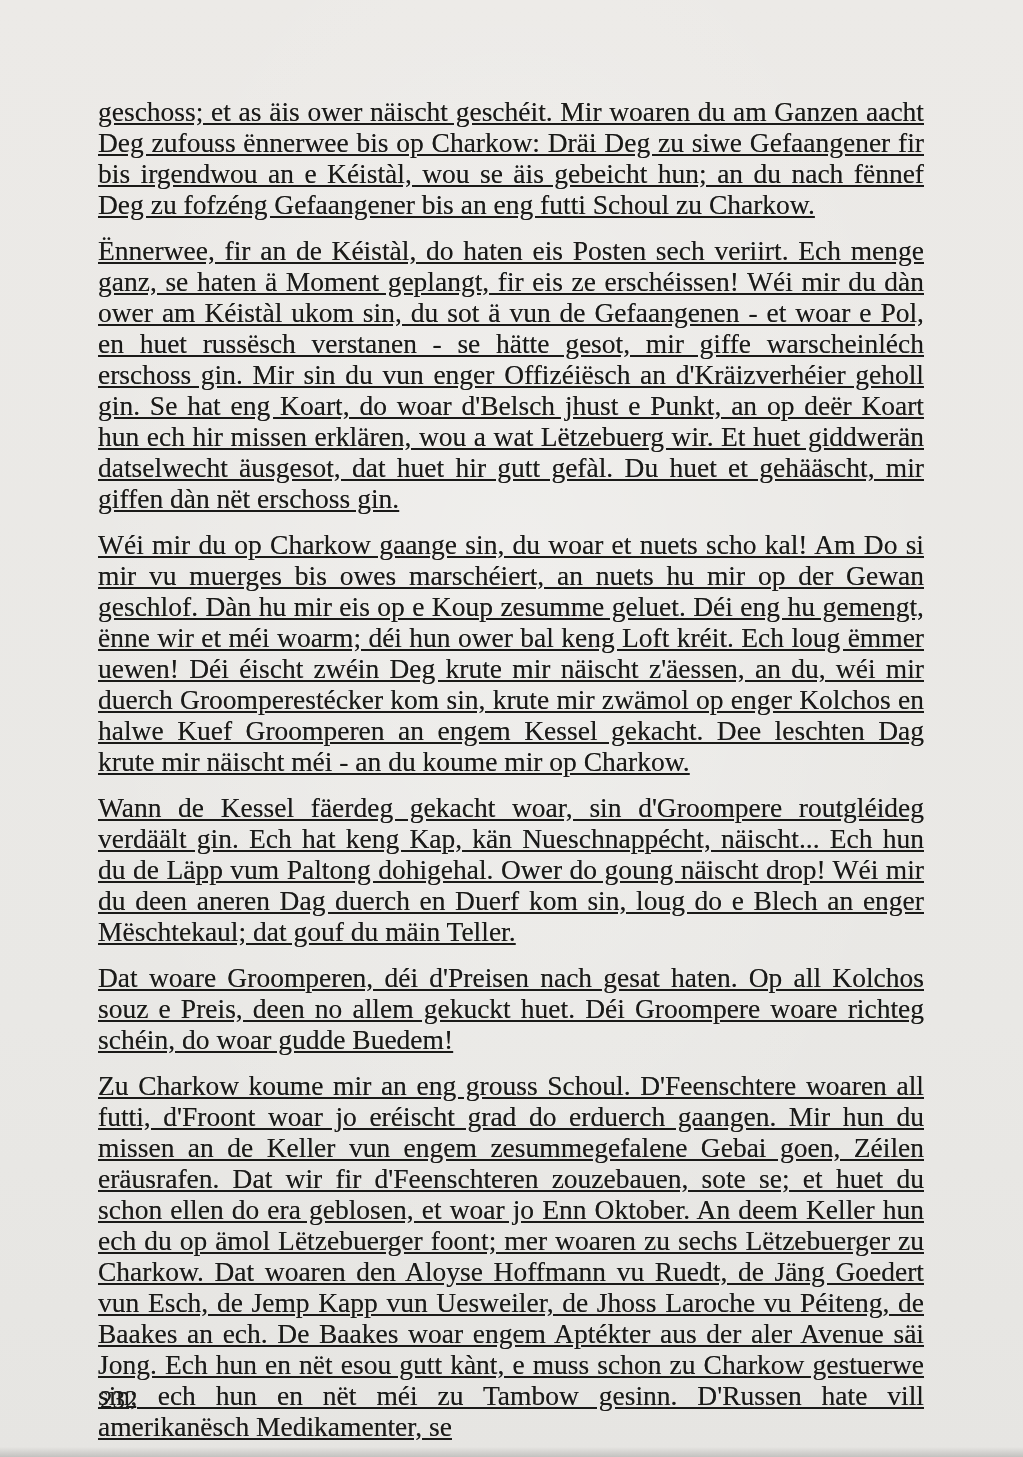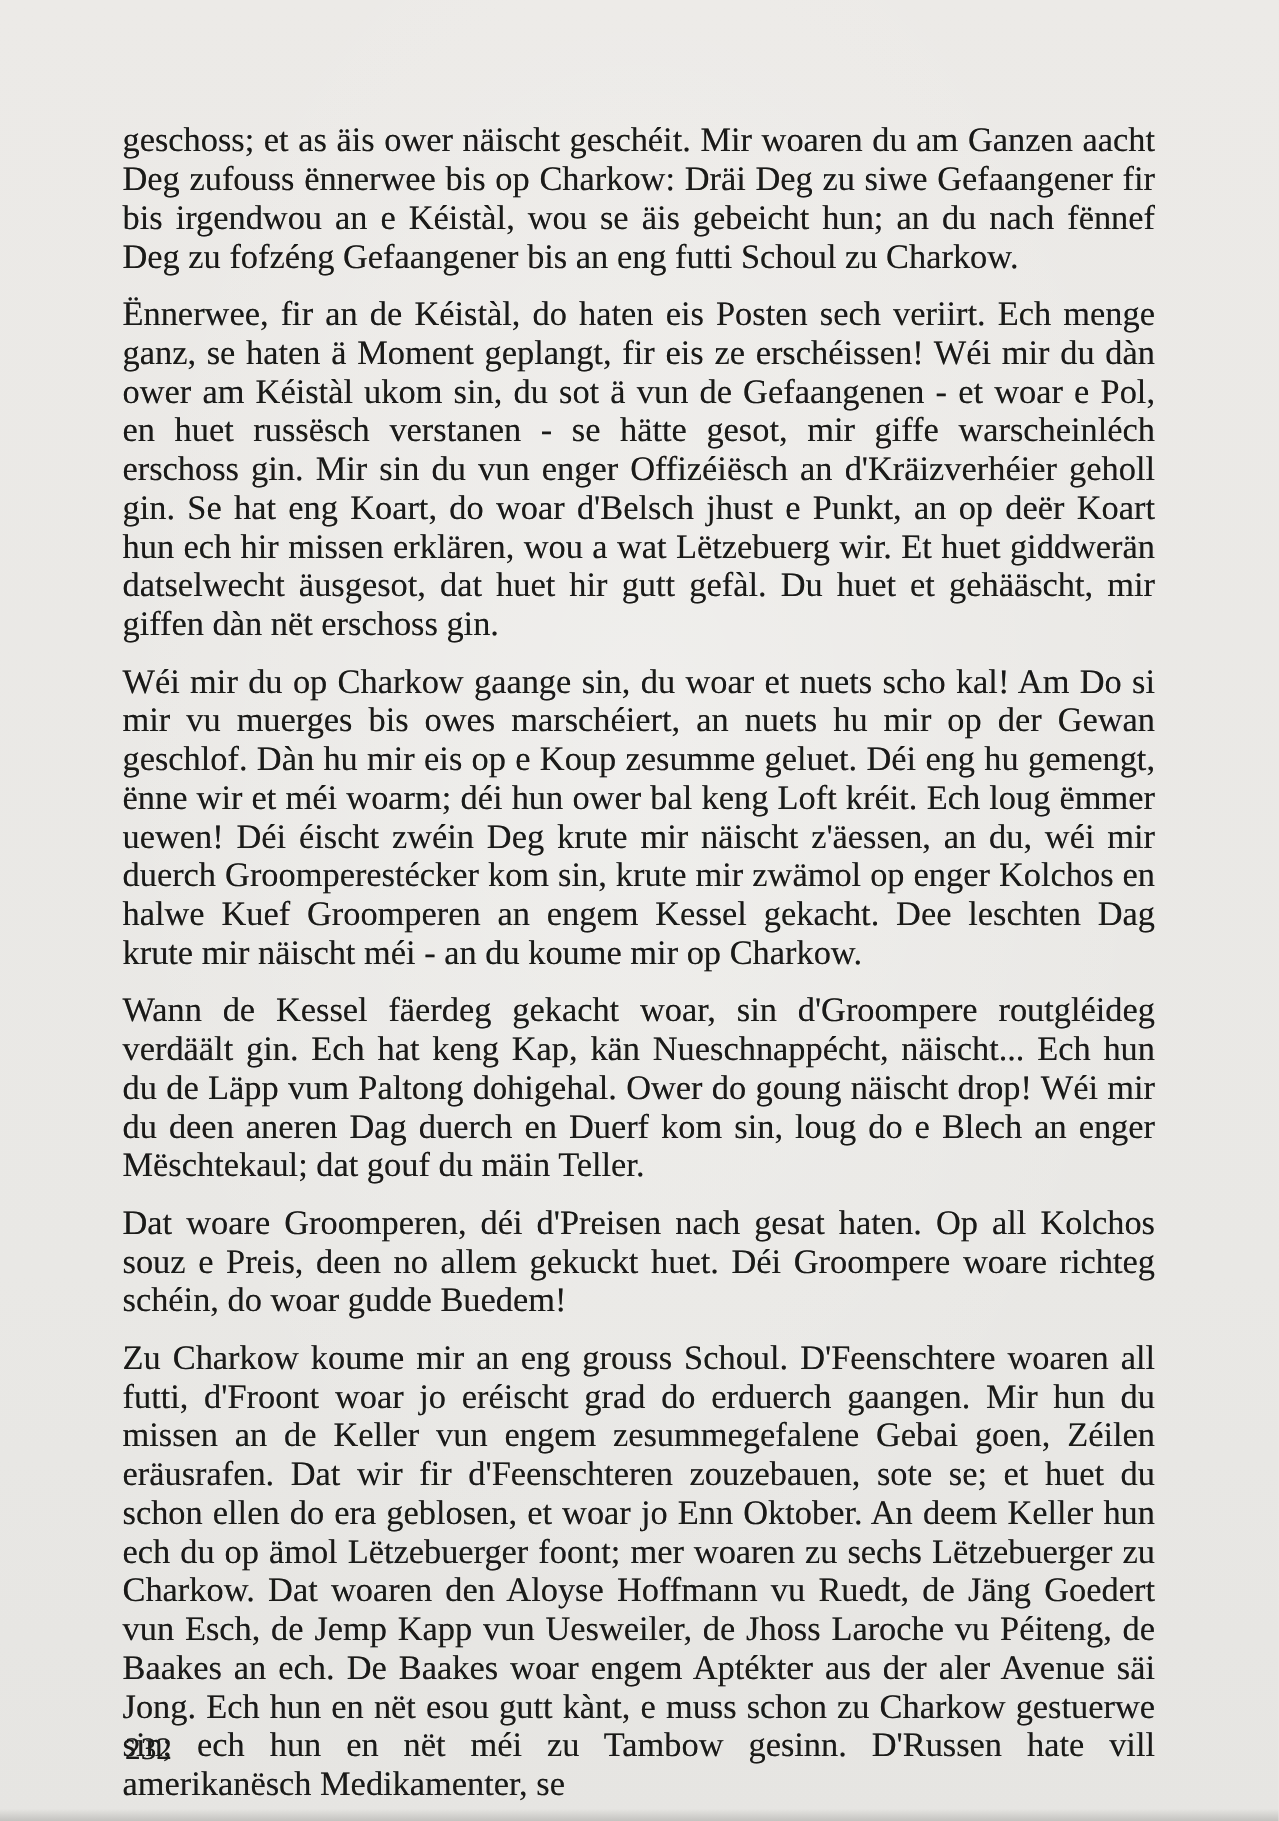--- a/index.html
+++ b/index.html
@@ -38,20 +38,21 @@
     color: #1a1a18;
     font-size: 27.5px;
     line-height: 31px;
     text-align: justify;
     text-justify: inter-word;
   }
   .page-text p {
     margin: 0 0 15px 0;
     
     text-shadow: 0 0 0.5px rgba(20,20,20,0.55);
+    text-decoration: underline;
   }
   .page-number {
     position: absolute;
     left: 100px;
     top: 1386px;
     color: #1a1a18;
     font-size: 25px;
     text-shadow: 0 0 0.5px rgba(20,20,20,0.55);
   }
 </style>

